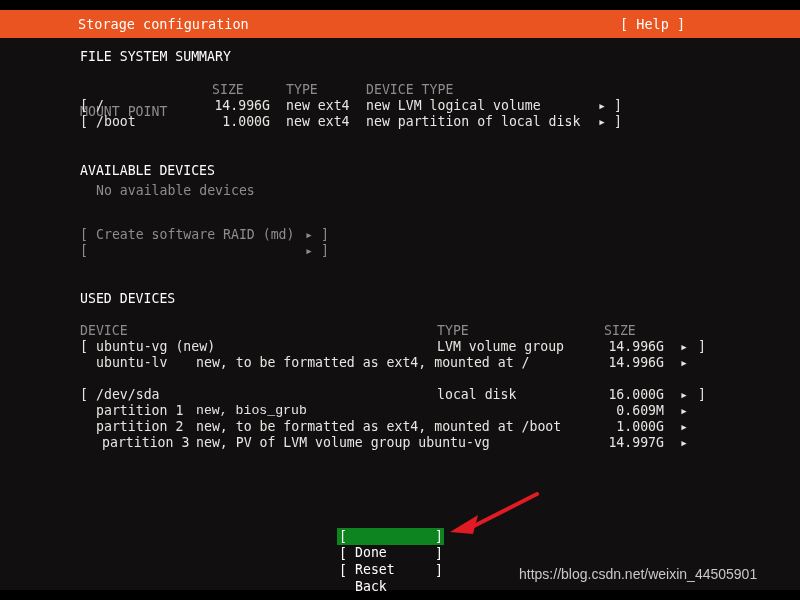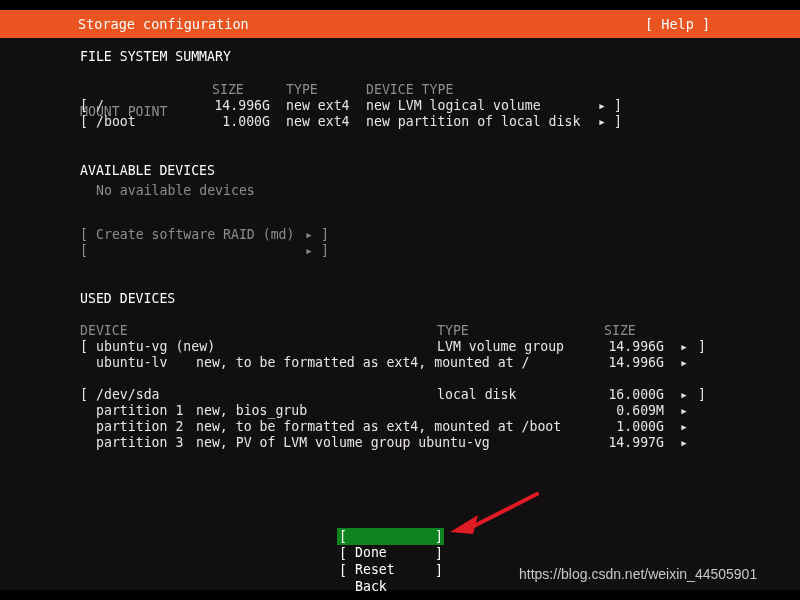--- a/index.html
+++ b/index.html
@@ -44,21 +44,21 @@
     line-height: 28px;
     white-space: pre;
   }
   #header .title {
     position: absolute;
     left: 78px;
     top: 0;
   }
   #header .help {
     position: absolute;
-    left: 645px;
+    left: 620px;
     top: 0;
   }
 
   
   .txt {
     position: absolute;
     white-space: pre;
     font-size: 13.2px;
     line-height: 16px;
     color: #e8e6e3;
@@ -190,30 +190,30 @@
   <div class="txt u-arrow" style="top:355px;">▸</div>
 
   <div class="txt" style="left:80px; top:387px;">[</div>
   <div class="txt" style="left:96px; top:387px;">/dev/sda</div>
   <div class="txt" style="left:437px; top:387px;">local disk</div>
   <div class="txt" style="left:604px; top:387px; width:60px; text-align:right;">16.000G</div>
   <div class="txt u-arrow" style="top:387px;">▸</div>
   <div class="txt u-close" style="top:387px;">]</div>
 
   <div class="txt" style="left:96px; top:403px;">partition 1</div>
-  <div class="txt" style="left:196px; top:403px;">new, bios_grub</div>
+  <div class="txt" style="left:196px; top:403px;font-family:Liberation Mono, monospace;">new, bios_grub</div>
   <div class="txt" style="left:604px; top:403px; width:60px; text-align:right;">0.609M</div>
   <div class="txt u-arrow" style="top:403px;">▸</div>
 
   <div class="txt" style="left:96px; top:419px;">partition 2</div>
   <div class="txt" style="left:196px; top:419px;">new, to be formatted as ext4, mounted at /boot</div>
   <div class="txt" style="left:604px; top:419px; width:60px; text-align:right;">1.000G</div>
   <div class="txt u-arrow" style="top:419px;">▸</div>
 
-  <div class="txt" style="left:96px; top:435px;">partition 3</div>
+  <div class="txt" style="left:102px; top:435px;">partition 3</div>
   <div class="txt" style="left:196px; top:435px;">new, PV of LVM volume group ubuntu-vg</div>
   <div class="txt" style="left:604px; top:435px; width:60px; text-align:right;">14.997G</div>
   <div class="txt u-arrow" style="top:435px;">▸</div>
 
   <div id="buttons">
     <div class="btn selected">
       <span class="lb">[</span>
       <span class="lbl">Done</span>
       <span class="rb">]</span>
     </div>

